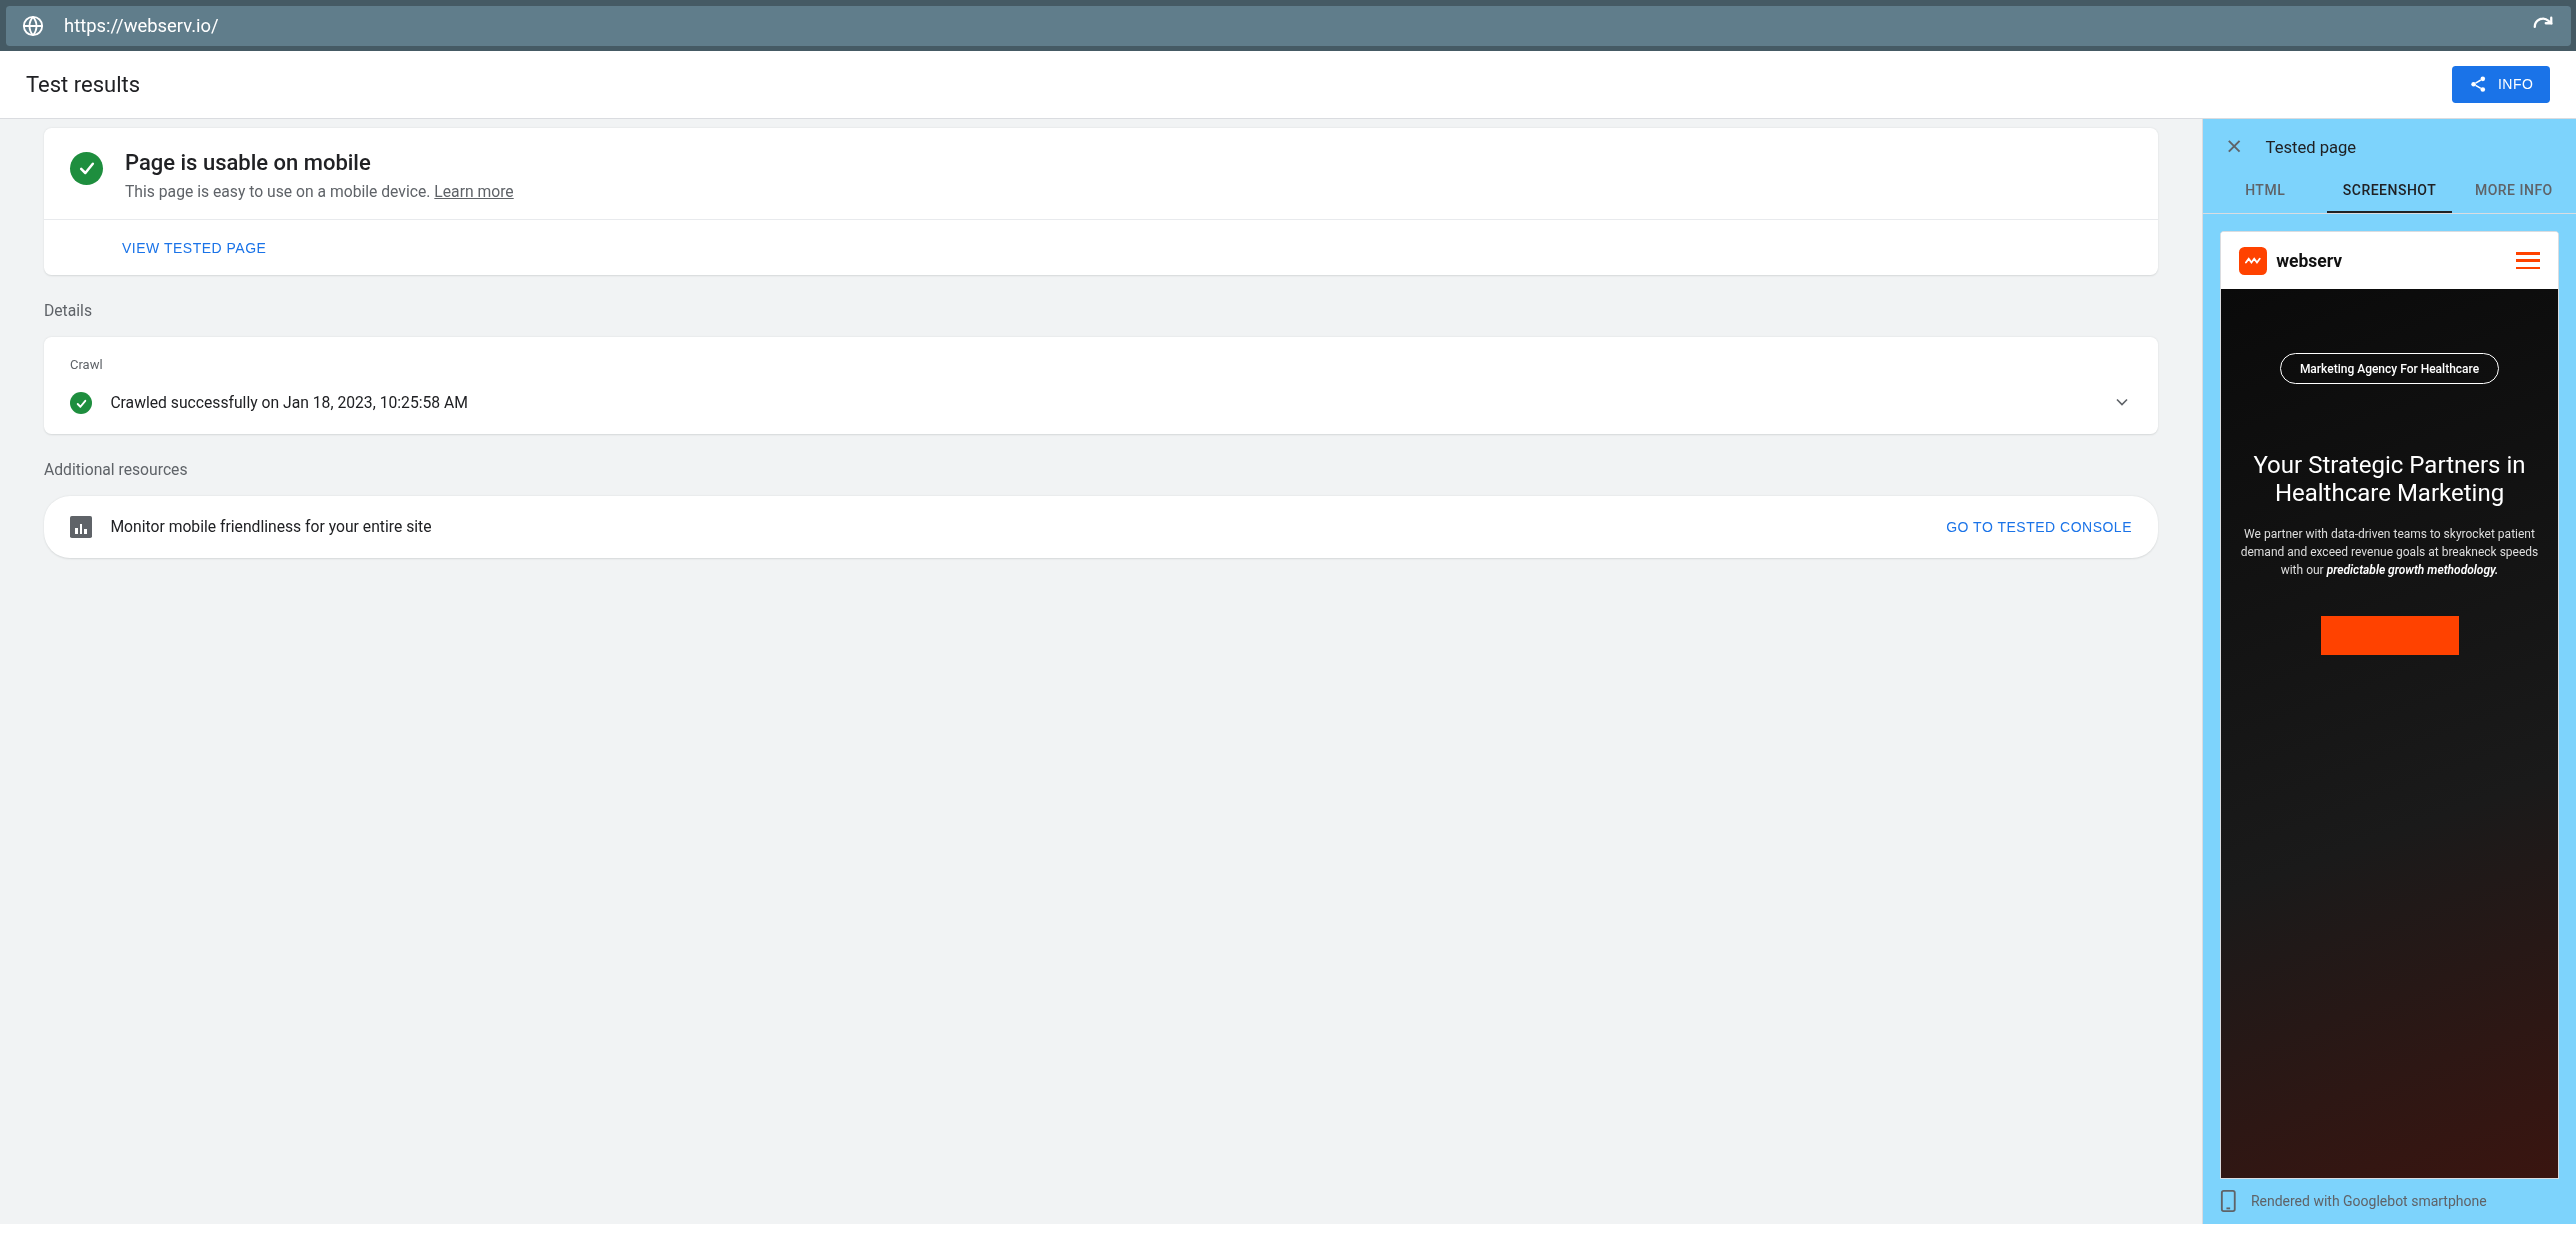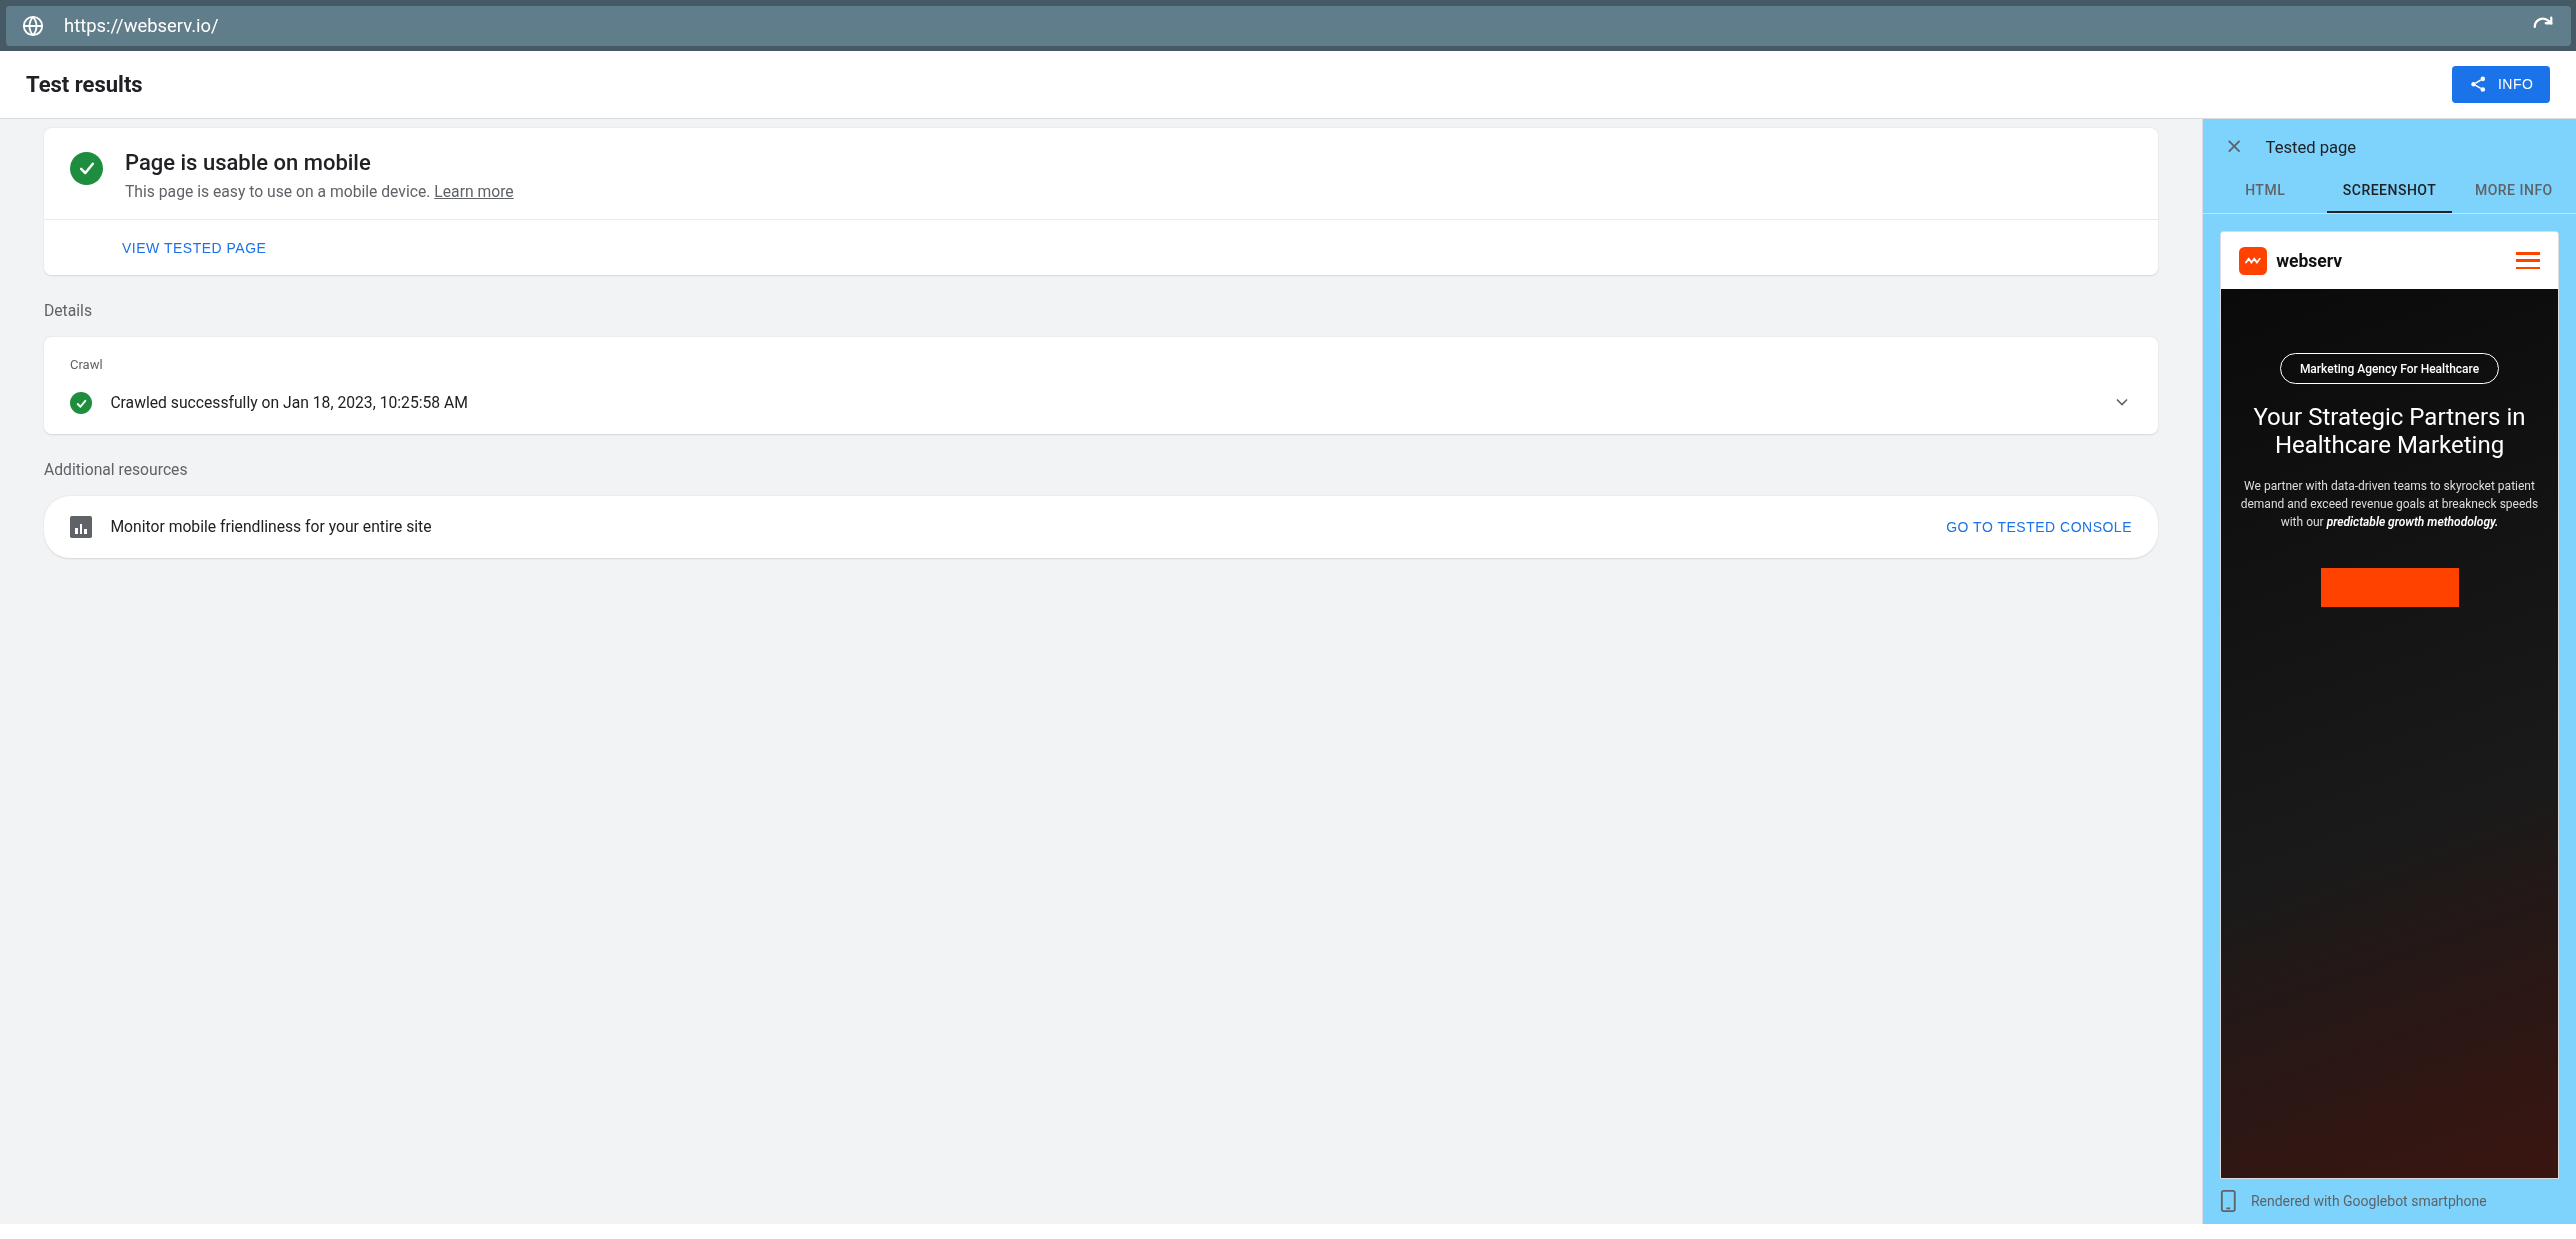--- a/index.html
+++ b/index.html
@@ -30,21 +30,21 @@
   .header-row {
     display: flex;
     align-items: center;
     justify-content: space-between;
     padding: 14.7px 26px;
     border-bottom: 0.9px solid #dadce0;
     background: #fff;
   }
   .page-title {
     font-size: 22px;
-    font-weight: 700;
+    font-weight: 400;
     color: #202124;
   }
   .share-btn {
     background: #1a73e8;
     color: #fff;
     border: none;
     border-radius: 3.7px;
     padding: 9.2px 16.6px;
     font-size: 14px;
     font-weight: 500;
@@ -244,20 +244,21 @@
     font-size: 12px;
     font-weight: 500;
     margin-bottom: 18.4px;
     display: inline-block;
   }
   .hero-h {
     font-size: 24px;
     font-weight: 400;
     line-height: 1.2;
     margin-bottom: 16.6px;
+    margin-top: 48px;
   }
   .hero-p {
     font-size: 12px;
     color: #ddd;
     line-height: 1.5;
     margin-bottom: 37px;
   }
   .hero-p .em { font-style: italic; font-weight: 600; color: #fff; }
   .cta {
     background: #ff4200;

